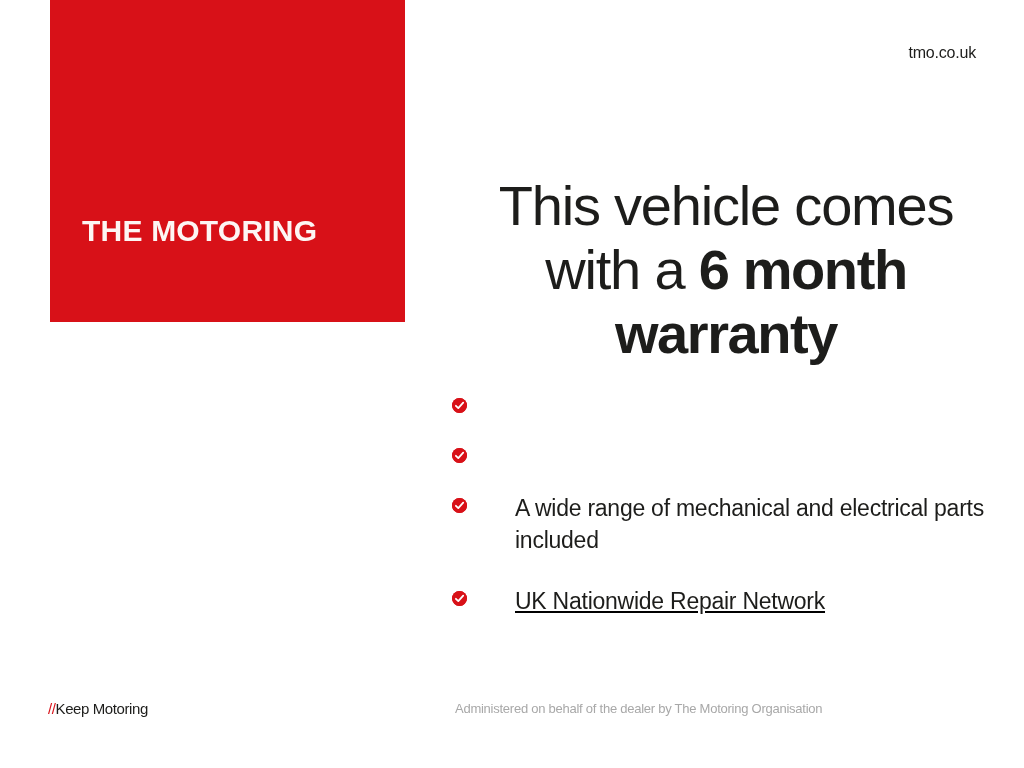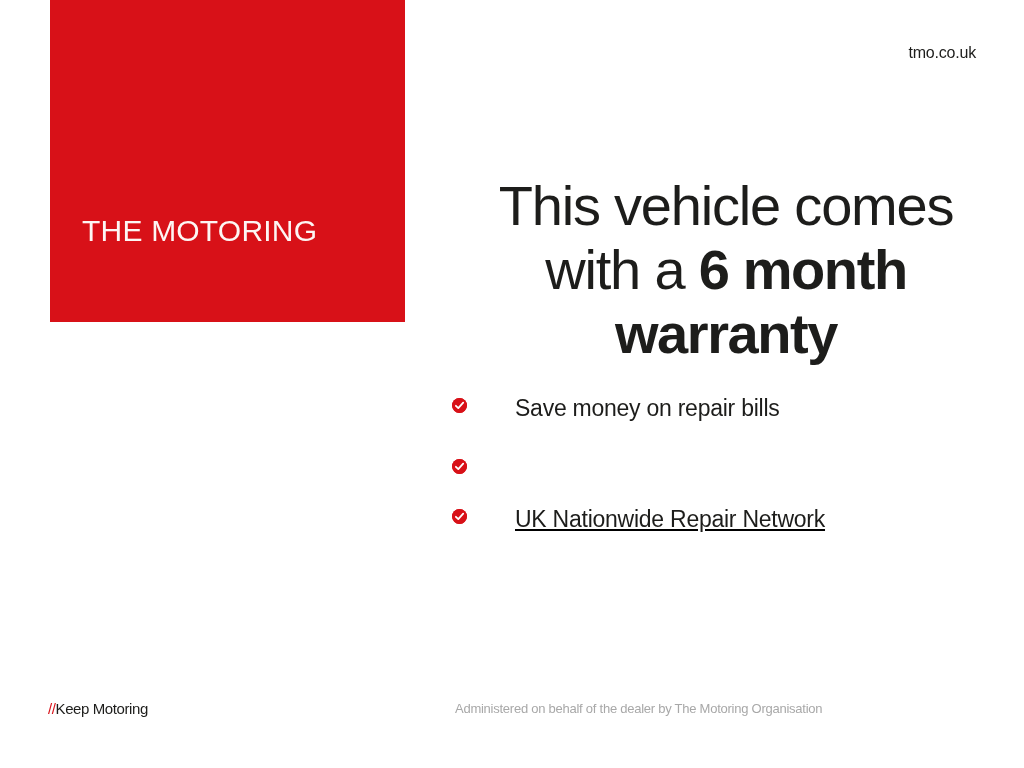--- a/index.html
+++ b/index.html
@@ -35,21 +35,21 @@
     width: 355px;
     height: 324px;
     background: #d81118;
   }
   .logo-wordmark {
     position: absolute;
     left: 32px;
     top: 216px;
     width: 300px;
     color: #fdf6f4;
-    font-weight: 400;
+    font-weight: 700;
     font-size: 30px;
     line-height: 33px;
     letter-spacing: 0.2px;
     text-transform: uppercase;
   }
   .logo-wordmark .l1 { display: block; }
   .logo-wordmark .l2 { display: block; letter-spacing: 0.1px; }
 
   
   .headline {
@@ -145,35 +145,43 @@
 <h1 class="headline"><span>This vehicle comes with a </span><b>6 month warranty</b></h1>
 
 <ul class="benefits">
   <li class="benefit-item">
     <span class="check-icon">
       <svg width="15" height="15" viewBox="0 0 15 15" aria-hidden="true">
         <circle cx="7.5" cy="7.5" r="7.5" fill="#d81118"></circle>
         <path d="M3.9 7.8 L6.3 10.1 L11.2 4.7" fill="none" stroke="#ffffff" stroke-width="1.8" stroke-linecap="round" stroke-linejoin="round"></path>
       </svg>
     </span>
-    <span class="benefit-label">Save money on repair bills</span>
   </li>
   <li class="benefit-item">
     <span class="check-icon">
       <svg width="15" height="15" viewBox="0 0 15 15" aria-hidden="true">
         <circle cx="7.5" cy="7.5" r="7.5" fill="#d81118"></circle>
         <path d="M3.9 7.8 L6.3 10.1 L11.2 4.7" fill="none" stroke="#ffffff" stroke-width="1.8" stroke-linecap="round" stroke-linejoin="round"></path>
       </svg>
     </span>
   </li>
   <li class="benefit-item">
     <span class="check-icon">
       <svg width="15" height="15" viewBox="0 0 15 15" aria-hidden="true">
         <circle cx="7.5" cy="7.5" r="7.5" fill="#d81118"></circle>
         <path d="M3.9 7.8 L6.3 10.1 L11.2 4.7" fill="none" stroke="#ffffff" stroke-width="1.8" stroke-linecap="round" stroke-linejoin="round"></path>
       </svg>
     </span>
+    <span class="benefit-label">A wide range of mechanical and electrical parts included</span>
+  </li>
+  <li class="benefit-item">
+    <span class="check-icon">
+      <svg width="15" height="15" viewBox="0 0 15 15" aria-hidden="true">
+        <circle cx="7.5" cy="7.5" r="7.5" fill="#d81118"></circle>
+        <path d="M3.9 7.8 L6.3 10.1 L11.2 4.7" fill="none" stroke="#ffffff" stroke-width="1.8" stroke-linecap="round" stroke-linejoin="round"></path>
+      </svg>
+    </span>
     <span class="benefit-label">UK Nationwide Repair Network</span>
   </li>
 </ul>
 
 <div class="footer-tagline"><span class="slashes">//</span><span>Keep Motoring</span></div>
 <div class="footer-admin">Administered on behalf of the dealer by The Motoring Organisation</div>
 
 </body></html>

